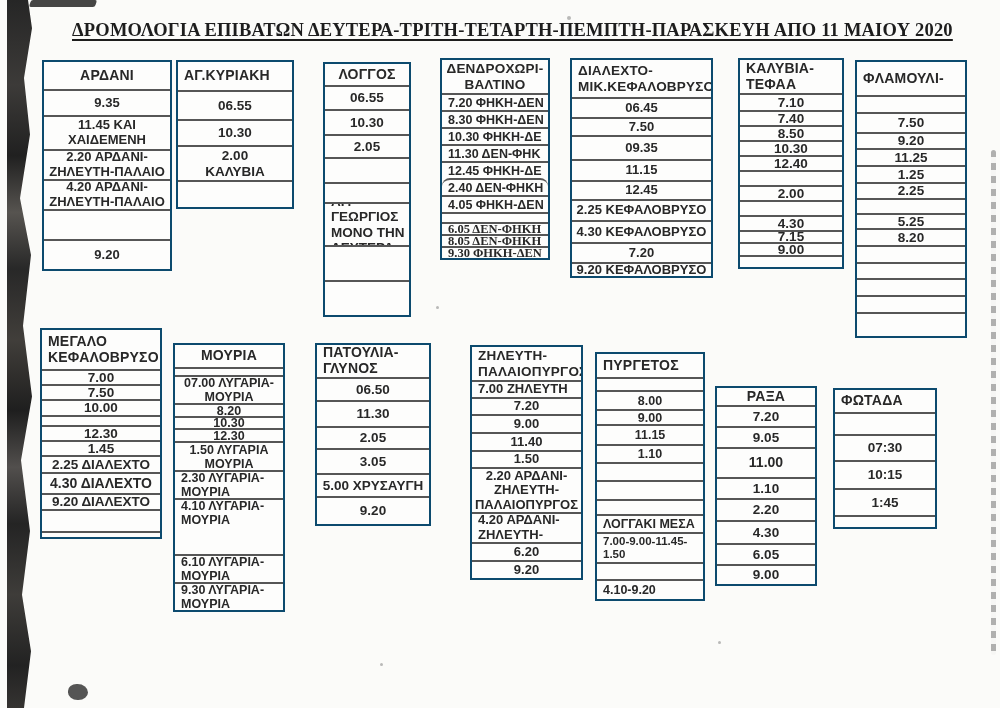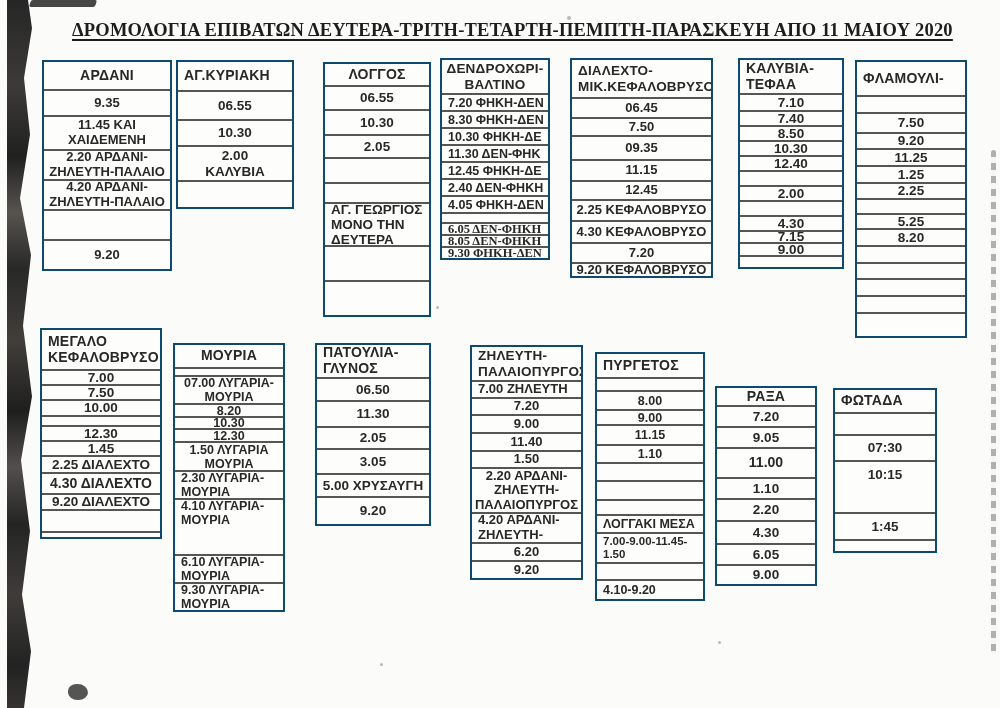--- a/index.html
+++ b/index.html
@@ -63,42 +63,42 @@
       <div class="row" style="height: 30px; font-size: 13px;">9.20</div>
     </div>
   <div class="tbl" style="left:176px;top:60px;width:118px">
       <div class="row hdr l" style="height: 28px; font-size: 14px;">ΑΓ.ΚΥΡΙΑΚΗ</div>
       <div class="row" style="height: 29px; font-size: 13.5px;">06.55</div>
       <div class="row" style="height: 26px; font-size: 13.5px;">10.30</div>
       <div class="row" style="height: 35px; font-size: 13.5px;">2.00
 ΚΑΛΥΒΙΑ</div>
       <div class="row" style="height: 27px; font-size: 13.5px;"></div>
     </div>
-  <div class="tbl" style="left:323px;top:62px;width:108px">
+  <div class="tbl" style="left:323px;top:62px;width:88px">
       <div class="row hdr" style="height: 21px; font-size: 14px;">ΛΟΓΓΟΣ</div>
       <div class="row" style="height: 24px; font-size: 13.5px;">06.55</div>
       <div class="row" style="height: 25px; font-size: 13.5px;">10.30</div>
       <div class="row" style="height: 23px; font-size: 13.5px;">2.05</div>
       <div class="row" style="height: 25px; font-size: 13.5px;"></div>
       <div class="row" style="height: 20px; font-size: 13.5px;"></div>
       <div class="row l" style="height: 43px; font-size: 13.5px;">ΑΓ. ΓΕΩΡΓΙΟΣ
 ΜΟΝΟ ΤΗΝ
 ΔΕΥΤΕΡΑ</div>
       <div class="row" style="height: 35px; font-size: 13.5px;"></div>
       <div class="row" style="height: 35px; font-size: 13.5px;"></div>
     </div>
   <div class="tbl" style="left:440px;top:58px;width:110px">
       <div class="row hdr" style="height: 33px; font-size: 13.5px;">ΔΕΝΔΡΟΧΩΡΙ-
 ΒΑΛΤΙΝΟ</div>
       <div class="row l" style="height: 17px; font-size: 12.5px;">7.20 ΦΗΚΗ-ΔΕΝ</div>
       <div class="row l" style="height: 17px; font-size: 12.5px;">8.30 ΦΗΚΗ-ΔΕΝ</div>
       <div class="row l" style="height: 17px; font-size: 12.5px;">10.30 ΦΗΚΗ-ΔΕ</div>
       <div class="row l" style="height: 17px; font-size: 12.5px;">11.30 ΔΕΝ-ΦΗΚ</div>
       <div class="row l" style="height: 17px; font-size: 12.5px;">12.45 ΦΗΚΗ-ΔΕ</div>
-      <div class="row l" style="height: 17px; font-size: 12.5px;">2.40 ΔΕΝ-ΦΗΚΗ</div>
+      <div class="row l" style="height: 17px; font-size: 12.5px; border-radius: 8px;">2.40 ΔΕΝ-ΦΗΚΗ</div>
       <div class="row l" style="height: 17px; font-size: 12.5px;">4.05 ΦΗΚΗ-ΔΕΝ</div>
       <div class="row l" style="height: 10px; font-size: 12.5px;"></div>
       <div class="row l serif" style="height: 12px; font-size: 12.5px;">6.05 ΔΕΝ-ΦΗΚΗ</div>
       <div class="row l serif" style="height: 12px; font-size: 12.5px;">8.05 ΔΕΝ-ΦΗΚΗ</div>
       <div class="row l serif" style="height: 12px; font-size: 12.5px;">9.30 ΦΗΚΗ-ΔΕΝ</div>
     </div>
   <div class="tbl" style="left:570px;top:58px;width:143px">
       <div class="row hdr l" style="height: 37px; font-size: 13.5px;">ΔΙΑΛΕΧΤΟ-
 ΜΙΚ.ΚΕΦΑΛΟΒΡΥΣΟ</div>
       <div class="row" style="height: 20px; font-size: 13px;">06.45</div>
@@ -230,17 +230,17 @@
       <div class="row" style="height: 22px; font-size: 13.5px;">2.20</div>
       <div class="row" style="height: 23px; font-size: 13.5px;">4.30</div>
       <div class="row" style="height: 21px; font-size: 13.5px;">6.05</div>
       <div class="row" style="height: 20px; font-size: 13.5px;">9.00</div>
     </div>
   <div class="tbl" style="left:833px;top:388px;width:104px">
       <div class="row hdr l" style="height: 22px; font-size: 14px;">ΦΩΤΑΔΑ</div>
       <div class="row" style="height: 22px; font-size: 13.5px;"></div>
       <div class="row" style="height: 26px; font-size: 13.5px;">07:30</div>
       <div class="row" style="height: 28px; font-size: 13.5px;">10:15</div>
-      <div class="row" style="height: 27px; font-size: 13.5px; margin-top: 24px;">1:45</div>
+      <div class="row" style="height: 27px; font-size: 13.5px;">1:45</div>
       <div class="row" style="height: 12px; font-size: 13.5px;"></div>
     </div>
 
 </div>
 
 </body></html>

